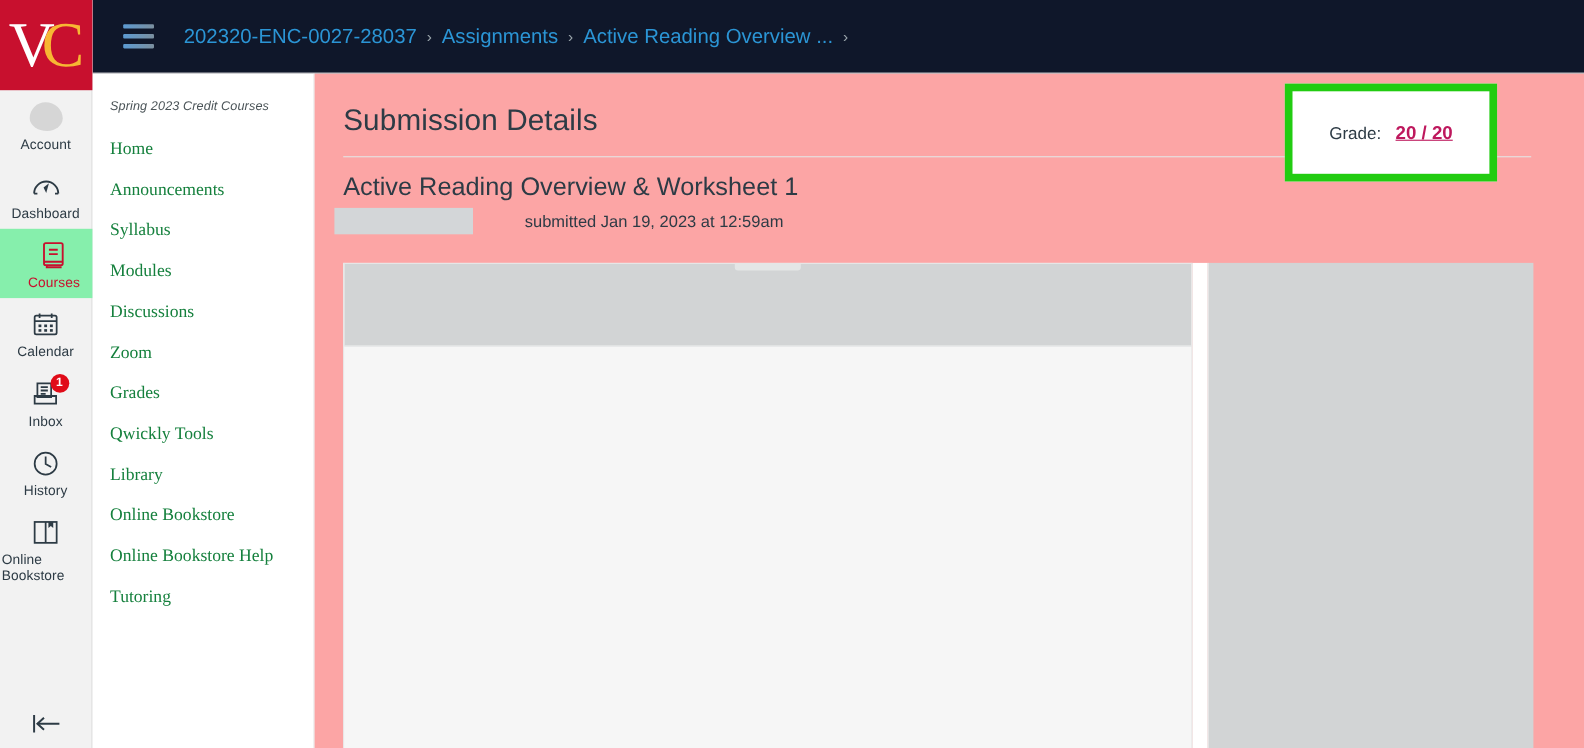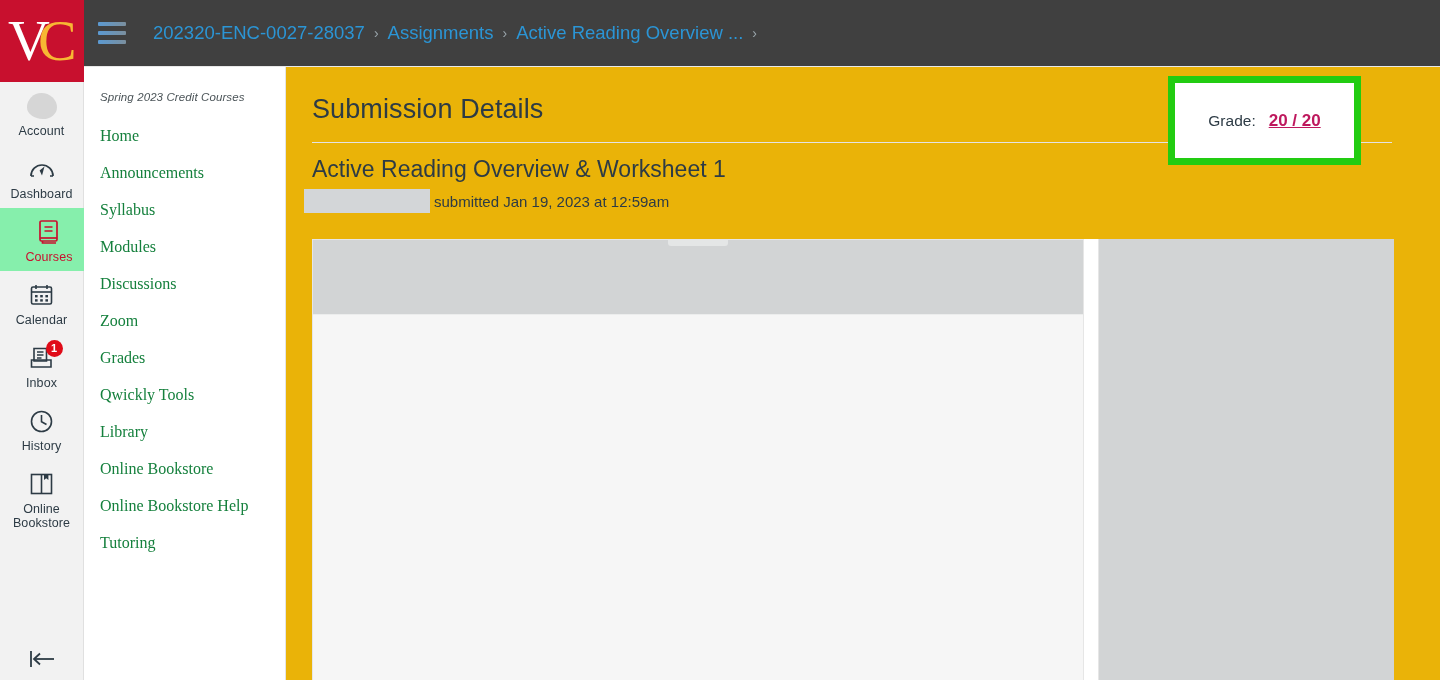--- a/index.html
+++ b/index.html
@@ -41,21 +41,20 @@
   }
   .gnav-item .gnav-icon {
     height: 30px; width: 30px;
     display: flex; align-items: center; justify-content: center;
     position: relative;
     margin-bottom: 3px;
   }
   .gnav-item .gnav-label {
     font-size: 12.5px;
     line-height: 14px;
-    text-align: center;
     color: #2d3b45;
     letter-spacing: 0.1px;
   }
   .gnav-item.active { background: #86efac; padding-left: 17px; }
   .gnav-item.active .gnav-label { color: #c8102e; }
   .gnav-item.active .gnav-icon svg { stroke: #c8102e; }
 
   .avatar-blob {
     width: 31px; height: 26px;
     background: #d6d6d6;
@@ -80,24 +79,24 @@
     cursor: pointer;
   }
 
   
   .right-col { flex: 1 1 auto; display: flex; flex-direction: column; height: 680px; min-width: 0; }
 
   
   .topbar {
     height: 67px;
     flex: 0 0 67px;
-    background: #404040;
+    background: #0f172a;
     border-bottom: 1px solid #e8e8e8;
     display: flex; align-items: center;
-    padding-left: 14px;
+    padding-left: 28px;
   }
   .hamburger {
     width: 30px; height: 26px;
     display: flex; flex-direction: column; justify-content: center; gap: 5px;
     cursor: pointer;
     margin-right: 25px;
   }
   .hamburger span {
     display: block; height: 4px; width: 28px; border-radius: 1px;
     background: linear-gradient(90deg,#5b9ad2,#7b8f9e);
@@ -144,21 +143,21 @@
     cursor: pointer;
     font-family: Liberation Serif, serif;
   }
 
   
   .content {
     flex: 1 1 auto;
     position: relative;
     padding: 0;
     min-width: 0;
-    background: #eab308;
+    background: #fca5a5;
   }
   .content-inner { padding: 26px 48px 0 26px; position: relative; height: 100%; }
 
   .page-title {
     font-size: 27px;
     font-weight: normal;
     color: #2d3b45;
     letter-spacing: 0.1px;
     line-height: 32px;
   }
@@ -172,20 +171,21 @@
     color: #2d3b45;
     margin-top: 12px;
     line-height: 28px;
   }
   .submitted-line {
     margin-top: 7px;
     font-size: 15px;
     color: #2d3b45;
     display: flex; align-items: center;
     height: 22px;
+    gap: 43px;
   }
   .redaction {
     display: inline-block;
     width: 126px; height: 24px;
     background: #d3d6d8;
     flex: 0 0 126px;
     margin-left: -8px;
   }
   .submitted-text { margin-left: 4px; }
 

